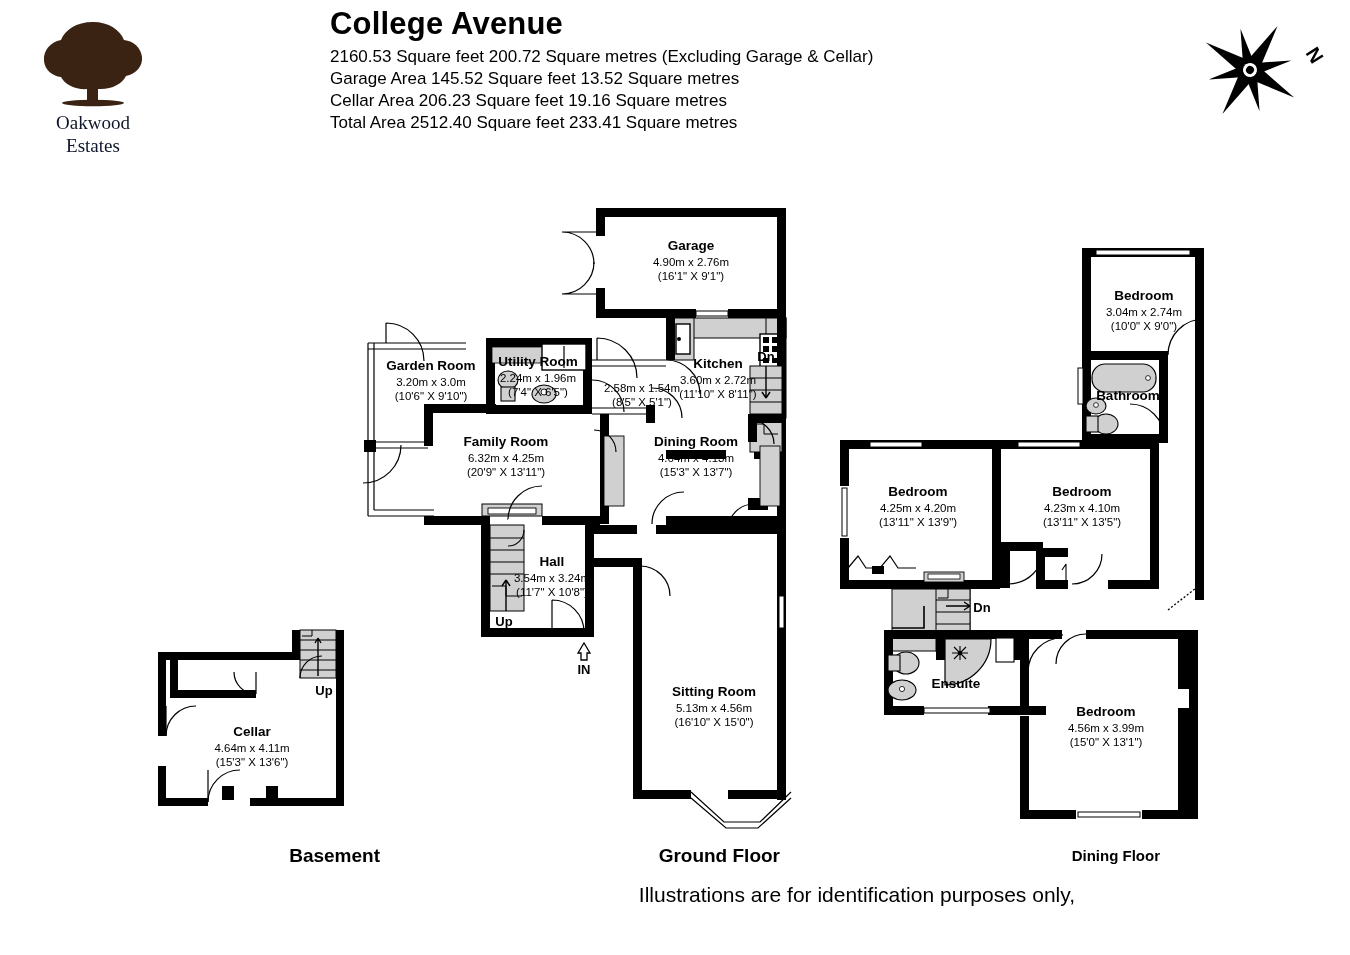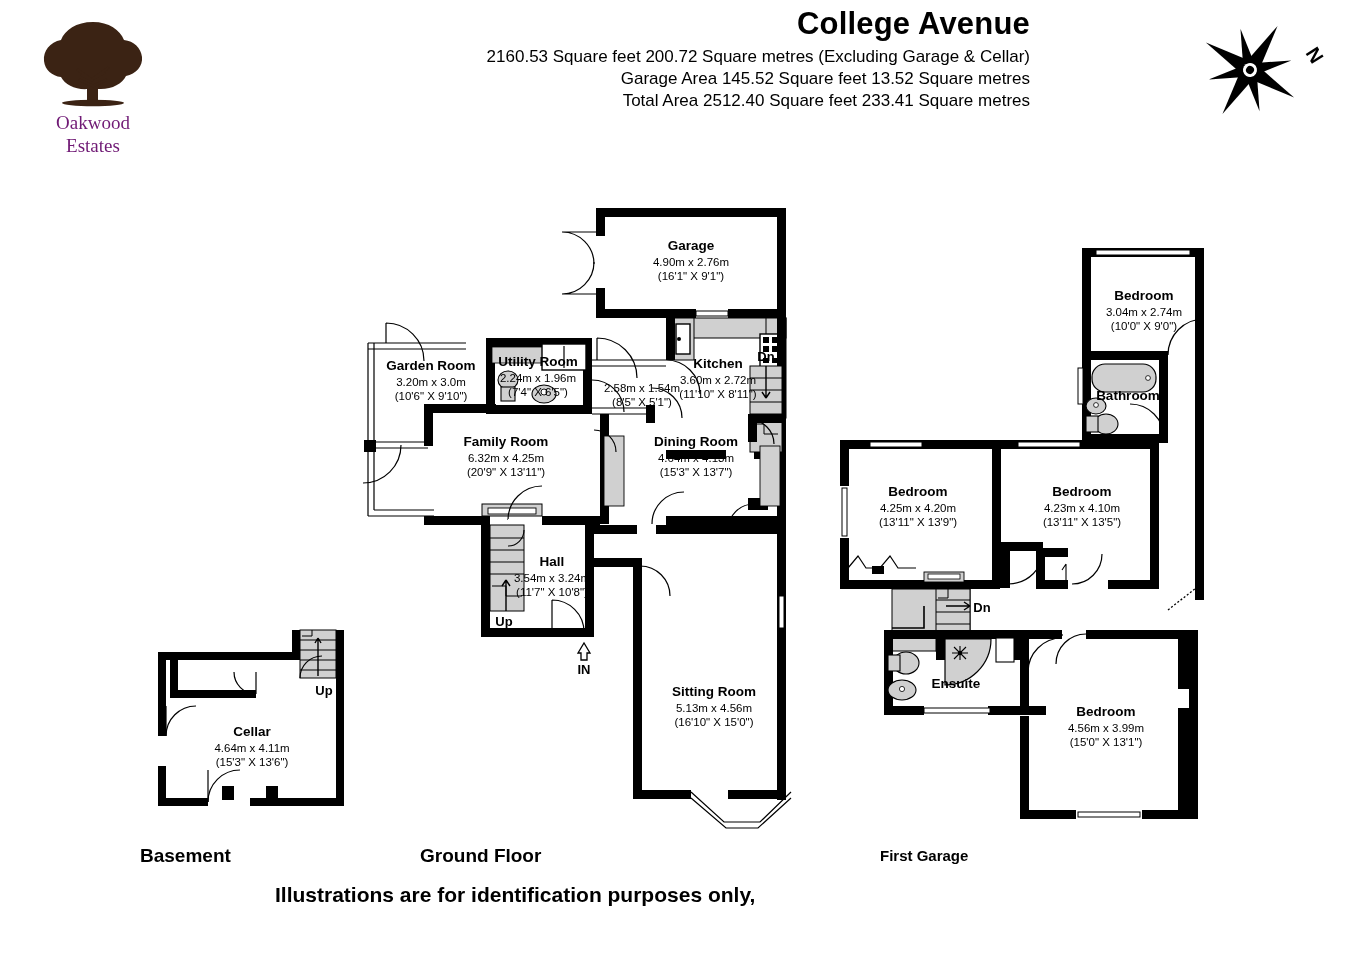--- a/index.html
+++ b/index.html
@@ -18,26 +18,26 @@
   
   #logo {
     position: absolute; left: 18px; top: 18px;
     width: 150px; height: 140px;
     text-align: center;
   }
   #logo .tree { display:block; margin: 0 auto; }
   #logo .brand {
     font-family: "Liberation Serif", serif;
     font-size: 19px; line-height: 21px;
-    color: #701a75; margin-top: 2px;
+    color: #0f172a; margin-top: 2px;
   }
 
   #header {
     position: absolute; left: 330px; top: 6px; width: 700px;
-    text-align: right;
+    text-align: left;
   }
   #header .title {
     font-size: 31px; font-weight: bold; letter-spacing: .2px;
     margin: 0 0 4px 0;
   }
   #header .subtitle { font-size: 20px; margin-bottom: 3px; }
   #header .areaLine { font-size: 17px; line-height: 22px; }
 
   #compass {
     position: absolute; left: 1195px; top: 14px;
@@ -50,28 +50,28 @@
     font-family: "Liberation Sans", sans-serif;
   }
 
   
   .plan { position: absolute; }
   #plan-basement { left: 140px; top: 590px; width: 240px; height: 240px; }
   #plan-ground   { left: 356px; top: 198px; width: 460px; height: 645px; }
   #plan-first    { left: 828px; top: 238px; width: 390px; height: 590px; }
 
   
-  .floorLabel { position: absolute; font-weight: bold; text-align: left; }
+  .floorLabel { position: absolute; font-weight: bold; text-align: right; }
   #label-basement { left: 140px; top: 845px; width: 240px; font-size: 19px; }
   #label-ground   { left: 420px; top: 845px; width: 360px; font-size: 19px; }
   #label-first    { left: 880px; top: 847px; width: 280px; font-size: 15px; }
 
   #footer {
     position: absolute; left: 275px; top: 880px; width: 800px;
-    text-align: left; font-size: 21px; font-weight: bold; line-height: 29px;
+    text-align: right; font-size: 21px; font-weight: normal; line-height: 29px;
   }
 
   
   svg text { font-family: "Liberation Sans", sans-serif; }
   .rn { font-size: 13.5px; font-weight: bold; text-anchor: middle; }
   .rd { font-size: 11.5px; text-anchor: middle; }
   .sm { font-size: 13px; font-weight: bold; text-anchor: middle; }
 </style>
 </head>
 <body>
@@ -89,20 +89,21 @@
     </g>
   </svg>
   <div class="brand">Oakwood</div>
   <div class="brand">Estates</div>
 </div>
 
 <div id="header">
   <div class="title">College Avenue</div>
   <div class="areaLine">2160.53 Square feet 200.72 Square metres (Excluding Garage &amp; Cellar)</div>
   <div class="areaLine">Garage Area 145.52 Square feet 13.52 Square metres</div>
+  <div class="areaLine">Cellar Area 206.23 Square feet 19.16 Square metres</div>
   <div class="areaLine">Total Area 2512.40 Square feet 233.41 Square metres</div>
 </div>
 
 <div id="compass">
   <svg width="120" height="110" viewBox="0 0 120 110">
     <g transform="translate(55,56) rotate(32)" fill="#000">
       <path d="M0,-52 L7,-9 L0,0 L-7,-9 Z"></path>
       <path d="M0,52 L7,9 L0,0 L-7,9 Z"></path>
       <path d="M-52,0 L-9,-7 L0,0 L-9,7 Z"></path>
       <path d="M52,0 L9,-7 L0,0 L9,7 Z"></path>
@@ -519,17 +520,17 @@
   <path d="M258 396 A 30 30 0 0 0 228 426" fill="none" stroke="#000" stroke-width="1.2"></path>
   <text class="rn" x="278" y="478">Bedroom</text>
   <text class="rd" x="278" y="494">4.56m x 3.99m</text>
   <text class="rd" x="278" y="508">(15'0" X 13'1")</text>
 
 </svg>
 </div>
 
 <div class="floorLabel" id="label-basement">Basement</div>
 <div class="floorLabel" id="label-ground">Ground Floor</div>
-<div class="floorLabel" id="label-first">First Garage</div>
+<div class="floorLabel" id="label-first">Dining Floor</div>
 
 <div id="footer">
   <div>Illustrations are for identification purposes only,</div>
 </div>
 
 </body></html>

